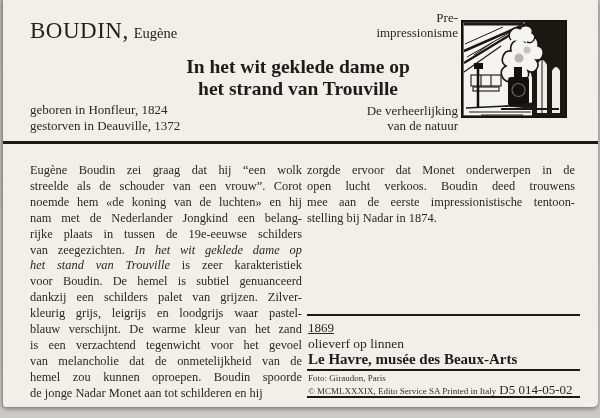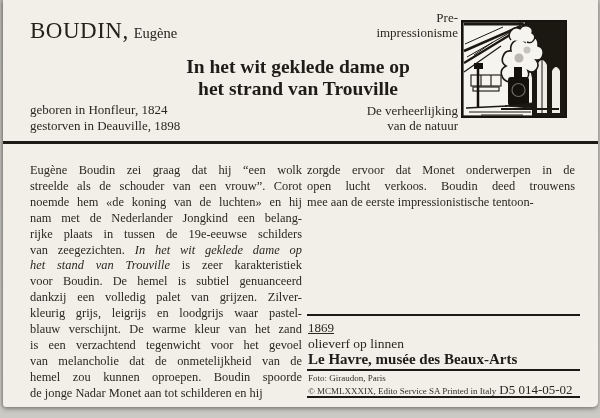--- a/index.html
+++ b/index.html
@@ -49,21 +49,21 @@
       <span class="surname">BOUDIN,</span><span class="given">Eugène</span>
     </div>
 
     <div class="title">
         <div>In het wit geklede dame op</div>
         <div>het strand van Trouville</div>
       </div>
 
     <div class="dates">
         <div>geboren in Honfleur, 1824</div>
-        <div>gestorven in Deauville, 1898</div>
+        <div>gestorven in Deauville, 1372</div>
       </div>
 
     <div class="movement">
         <div>Pre-</div>
         <div>impressionisme</div>
       </div>
 
     <div class="caption">
         <div>De verheerlijking</div>
         <div>van de natuur</div>
@@ -122,33 +122,34 @@
 
     <div class="col col-left justify-col">
         <div>Eugène Boudin zei graag dat hij “een wolk</div>
         <div>streelde als de schouder van een vrouw”. Corot</div>
         <div>noemde hem «de koning van de luchten» en hij</div>
         <div>nam met de Nederlander Jongkind een belang-</div>
         <div>rijke plaats in tussen de 19e-eeuwse schilders</div>
         <div>van zeegezichten. <i>In het wit geklede dame op</i></div>
         <div><i>het stand van Trouville</i> is zeer karakteristiek</div>
         <div>voor Boudin. De hemel is subtiel genuanceerd</div>
-        <div>dankzij een volledig palet van grijzen. Zilver-</div>
+        <div>dankzij een schilders palet van grijzen. Zilver-</div>
         <div>kleurig grijs, leigrijs en loodgrijs waar pastel-</div>
         <div>blauw verschijnt. De warme kleur van het zand</div>
         <div>is een verzachtend tegenwicht voor het gevoel</div>
         <div>van melancholie dat de onmetelijkheid van de</div>
         <div>hemel zou kunnen oproepen. Boudin spoorde</div>
         <div>de jonge Nadar Monet aan tot schilderen en hij</div>
       </div>
 
     <div class="col col-right justify-col">
         <div>zorgde ervoor dat Monet onderwerpen in de</div>
         <div>open lucht verkoos. Boudin deed trouwens</div>
         <div>mee aan de eerste impressionistische tentoon-</div>
+        <div>stelling bij Nadar in 1874.</div>
       </div>
 
     <div class="meta-rule r1"></div>
     <div class="meta-year">1869</div>
     <div class="meta-medium">olieverf op linnen</div>
     <div class="meta-museum">Le Havre, musée des Beaux-Arts</div>
     <div class="meta-rule r2"></div>
     <div class="credit-photo">Foto: Giraudon, Paris</div>
     <div class="credit-line">
       <span>© MCMLXXXIX, Edito Service SA  Printed in Italy</span><span class="code">D5 014-05-02</span>

